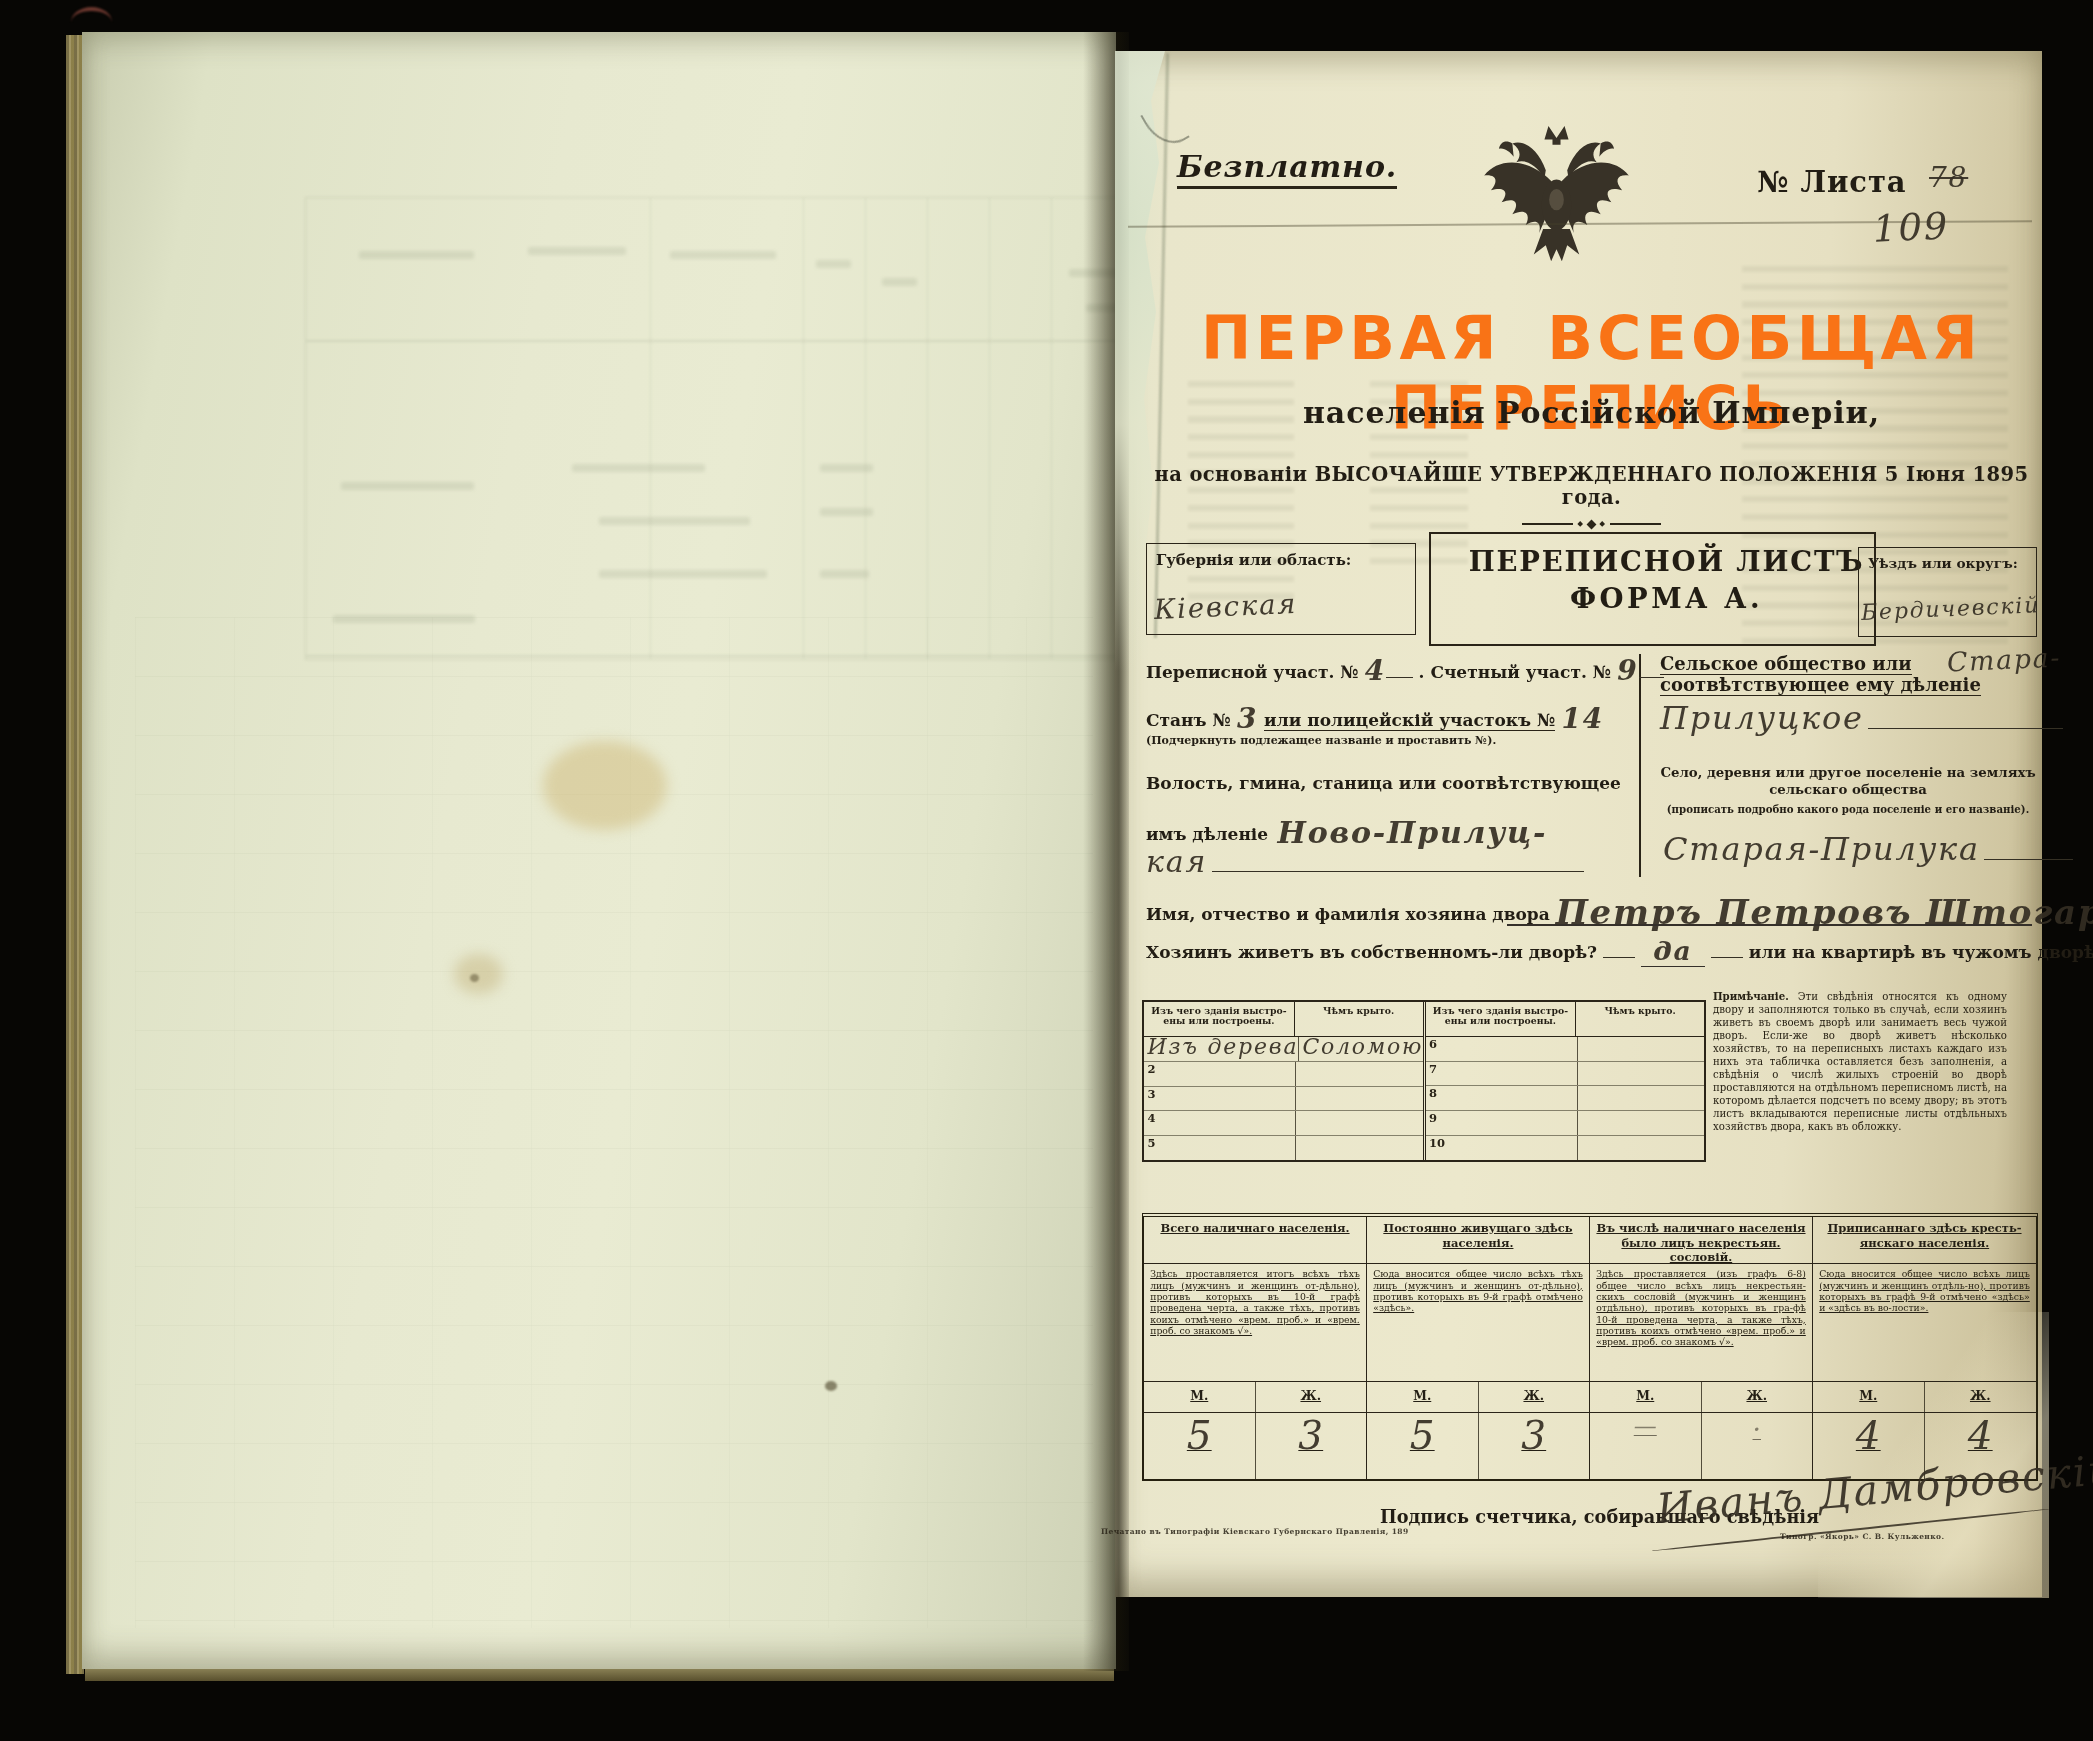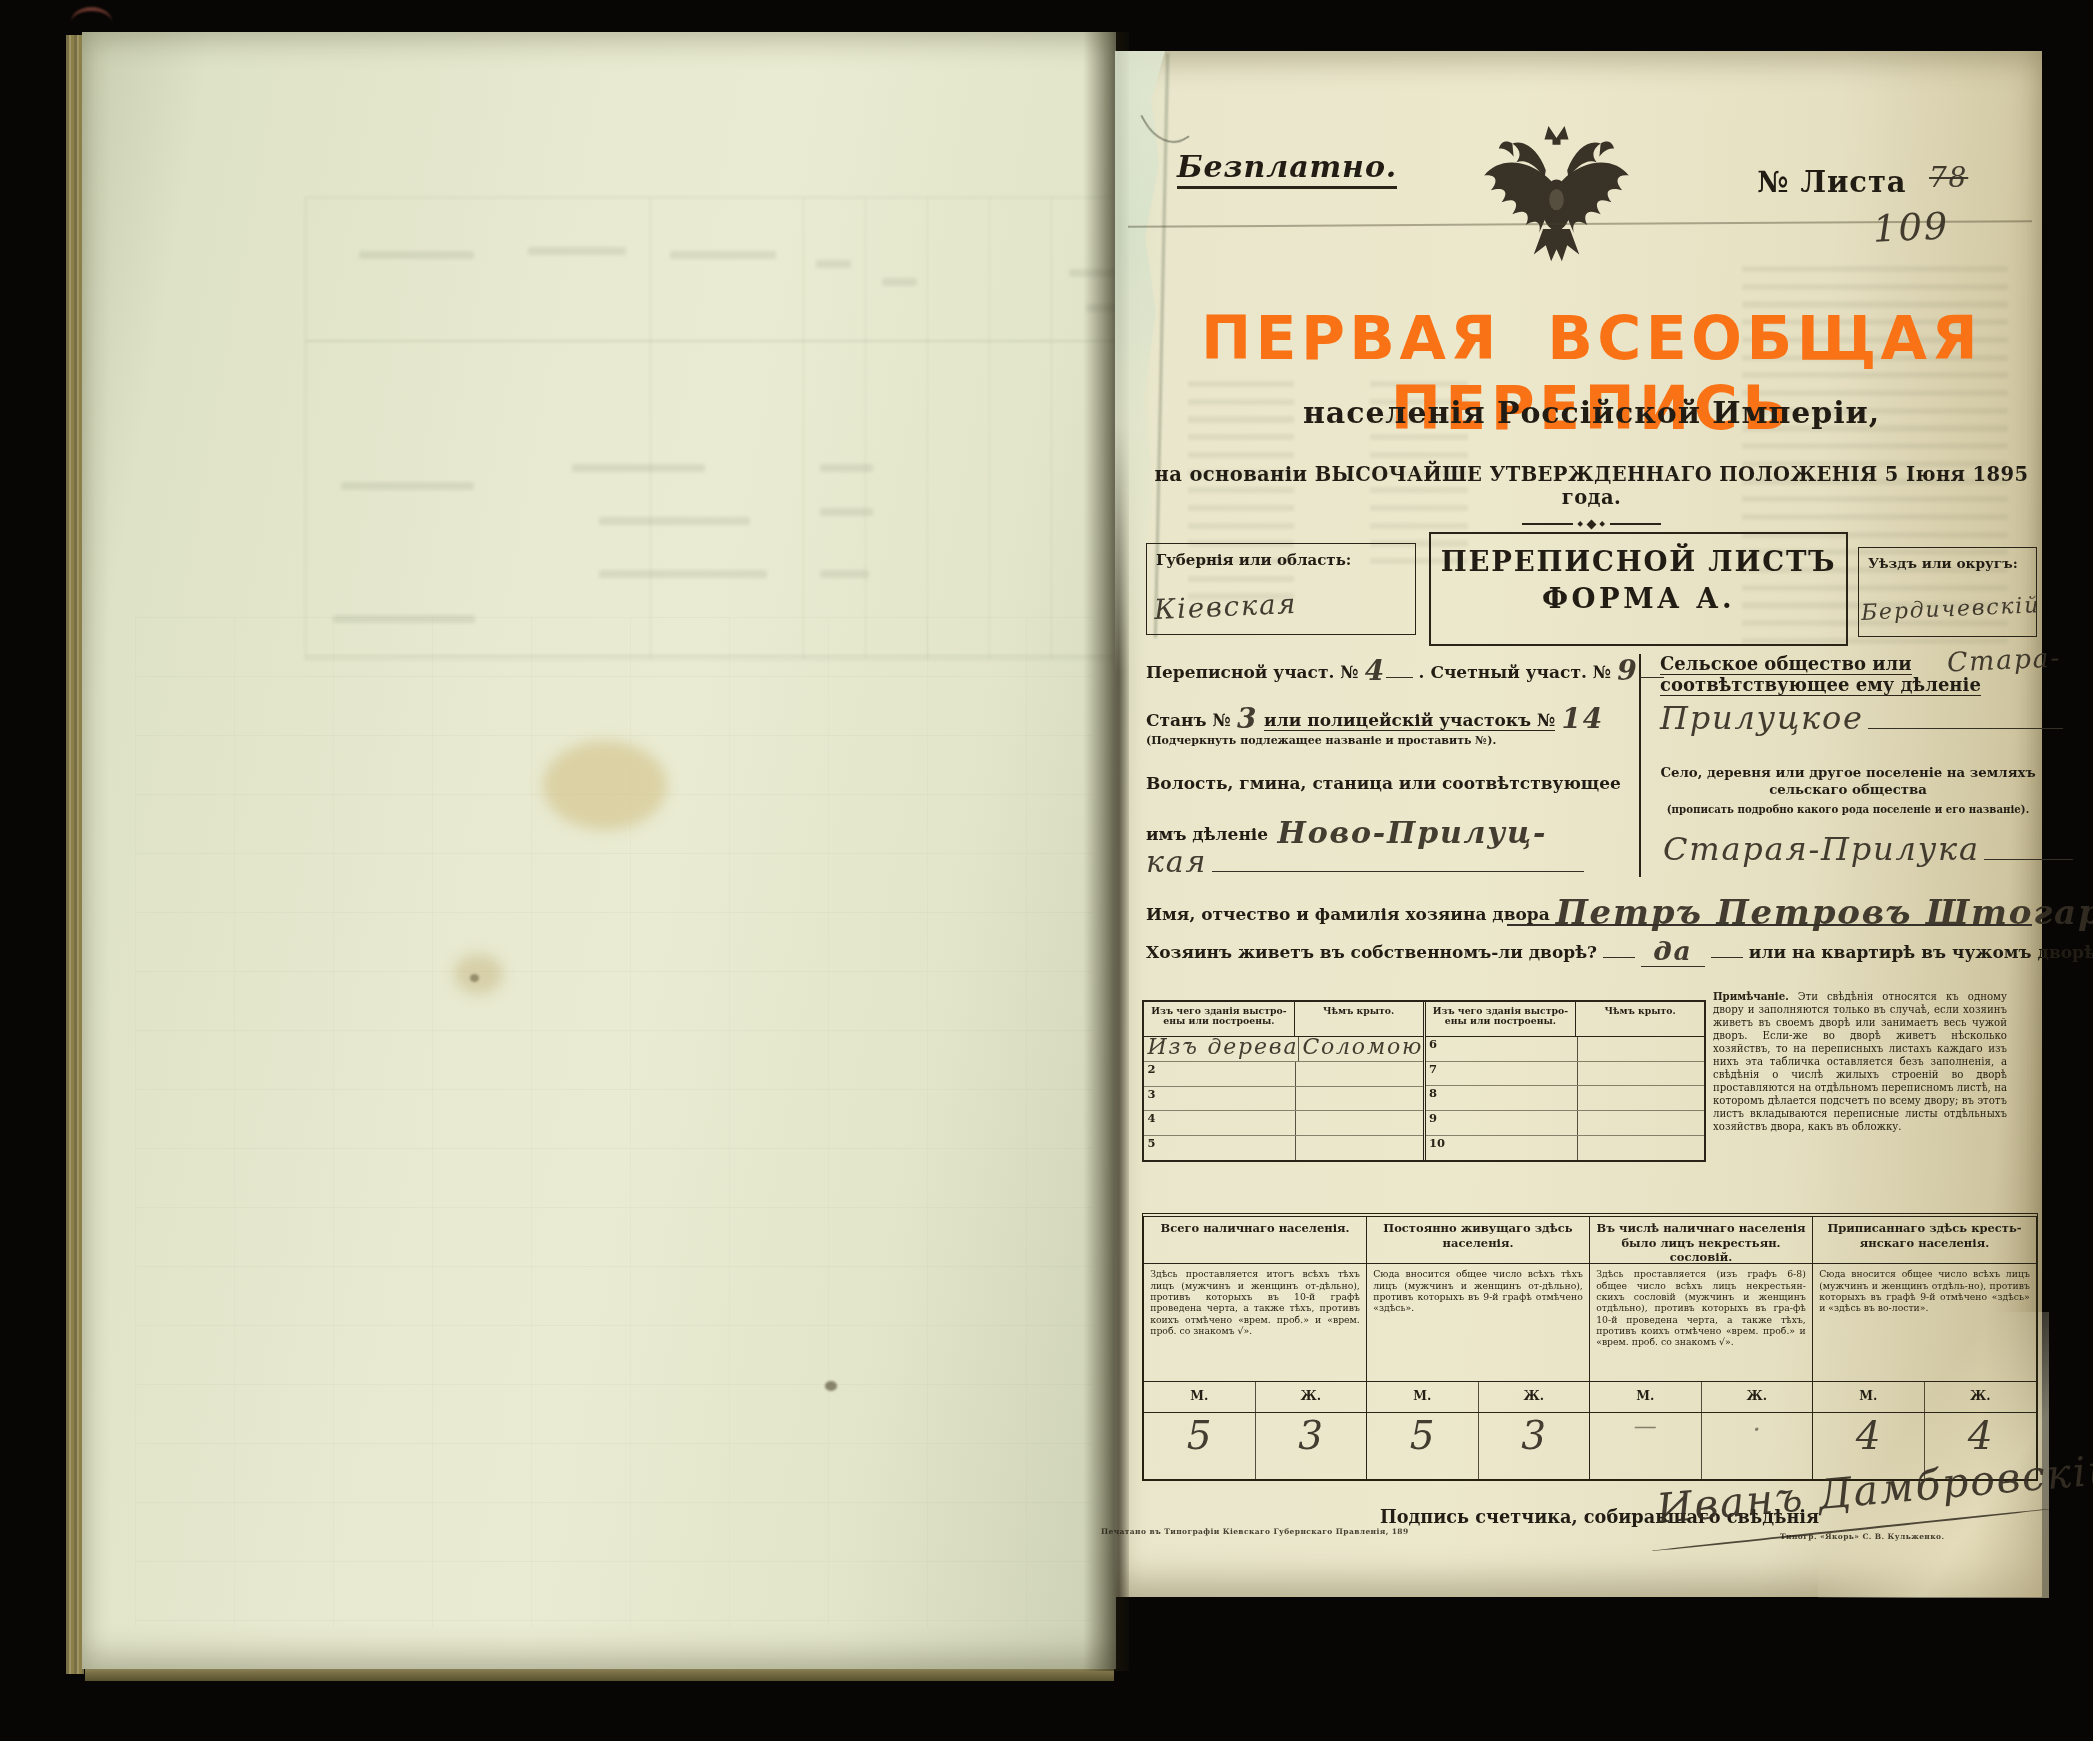--- a/index.html
+++ b/index.html
@@ -58,21 +58,21 @@
   #subtitle{left:1148px;top:395px;width:887px;font-size:30px;font-weight:bold;letter-spacing:0.9px;}
   #basis{left:1148px;top:463px;width:887px;font-size:19.5px;font-weight:bold;letter-spacing:0.4px;}
   
   #ornament{left:1503px;top:518px;width:177px;height:12.4px;display:flex;align-items:center;justify-content:center;gap:5.3px;}
   #ornament .line{width:51px;height:1.8px;background:#2a2518;}
   #ornament .dia{width:7px;height:7px;background:#2a2518;transform:rotate(45deg);}
   #ornament .dia.small{width:4.4px;height:4.4px;}
 
   .hbox{border:1.8px solid #2a2418;}
   #box-gub{left:1146px;top:543px;width:268px;height:90px;}
-  #box-form{left:1429px;top:532px;width:415px;height:110px;border-width:2.7px;}
+  #box-form{left:1429px;top:532px;width:415px;height:110px;border-width:2.7px;padding-left:28px;}
   #box-uezd{left:1858px;top:547px;width:177px;height:88px;}
   .hbox .lbl{font-size:15px;font-weight:bold;padding:7px 8.9px 0 8.9px;}
   #box-form .t1{font-size:27.5px;font-weight:bold;letter-spacing:1.8px;text-align:center;margin-top:10.6px;}
   #box-form .t2{font-size:27.5px;font-weight:bold;letter-spacing:3.5px;text-align:center;margin-top:5.3px;}
 
   .fline{font-size:17px;font-weight:bold;white-space:nowrap;}
   .small-note{font-size:11px;font-weight:bold;}
   .rl{display:inline-block;border-bottom:1.8px solid #353024;vertical-align:baseline;}
   #col-divider{left:1639px;top:654px;width:1.8px;height:223px;background:#2a2418;}
 
@@ -94,21 +94,21 @@
   .bc1{width:54%;border-right:1.3px solid rgba(50,45,30,.8);padding-left:3.5px;}
   .bc2{width:46%;}
   .rownum{font-size:11.5px;font-weight:bold;color:#2a2418;}
 
   
   #note{left:1713px;top:990px;width:294px;height:168px;font-size:10.2px;line-height:1.28;
         color:#272114;filter:blur(0.3px);}
 
   
   #sum-title{left:1144px;top:1185px;width:887px;font-size:18px;font-weight:bold;letter-spacing:0.9px;}
-  #stable{left:1142px;top:1213px;width:892px;border:2.7px solid #25200f;border-top:4.4px double #25200f;}
+  #stable{left:1142px;top:1213px;width:892px;border:2.7px solid #25200f;border-top:4.4px double #25200f;text-decoration:underline;}
   .srow{display:flex;}
   .scell{border-right:1.8px solid #2a2418;box-sizing:border-box;}
   .scell:last-child{border-right:none;}
   .shead{height:46px;font-size:11.5px;font-weight:bold;text-align:center;line-height:1.25;padding-top:4.4px;}
   .sdesc{height:117px;font-size:9.3px;line-height:1.22;padding:4.4px 6.2px;color:#2a2415;filter:blur(0.2px);}
   .shrow{border-bottom:1.8px solid #2a2418;}
   .mjcell{width:12.5%;height:30px;font-size:12.4px;font-weight:bold;text-align:center;padding-top:6.2px;
           border-right:1.3px solid rgba(45,40,25,.8);box-sizing:border-box;}
   .mjcell:last-child{border-right:none;}
   .valcell{width:12.5%;height:66px;border-right:1.3px solid rgba(45,40,25,.8);box-sizing:border-box;

